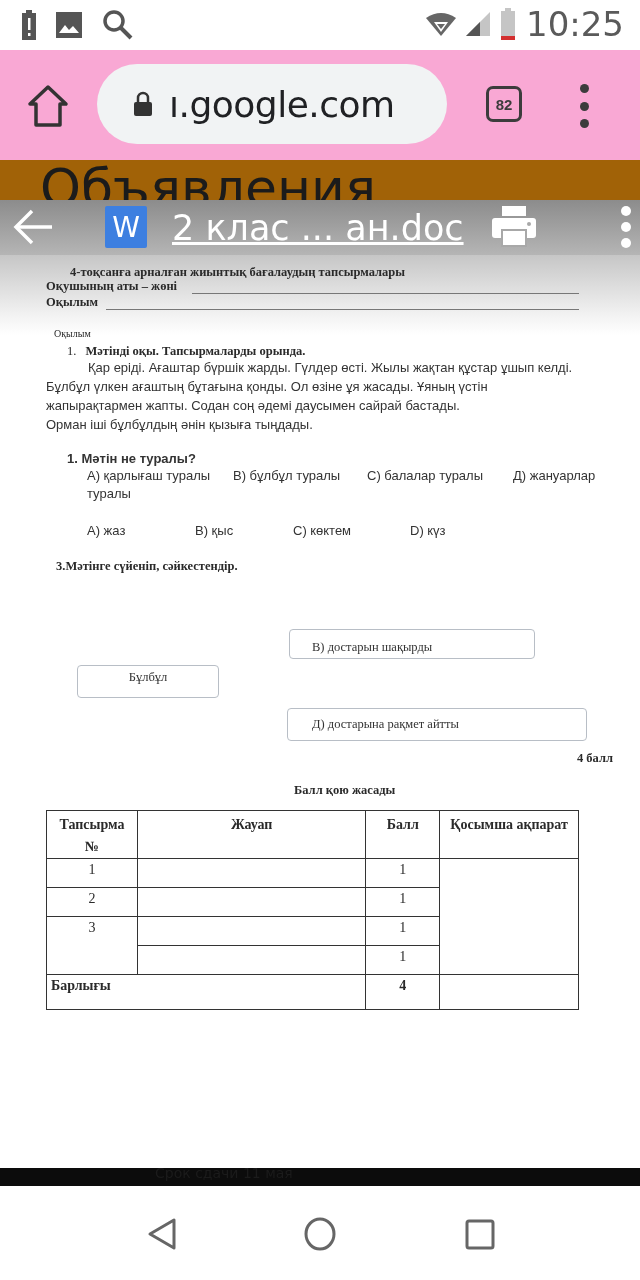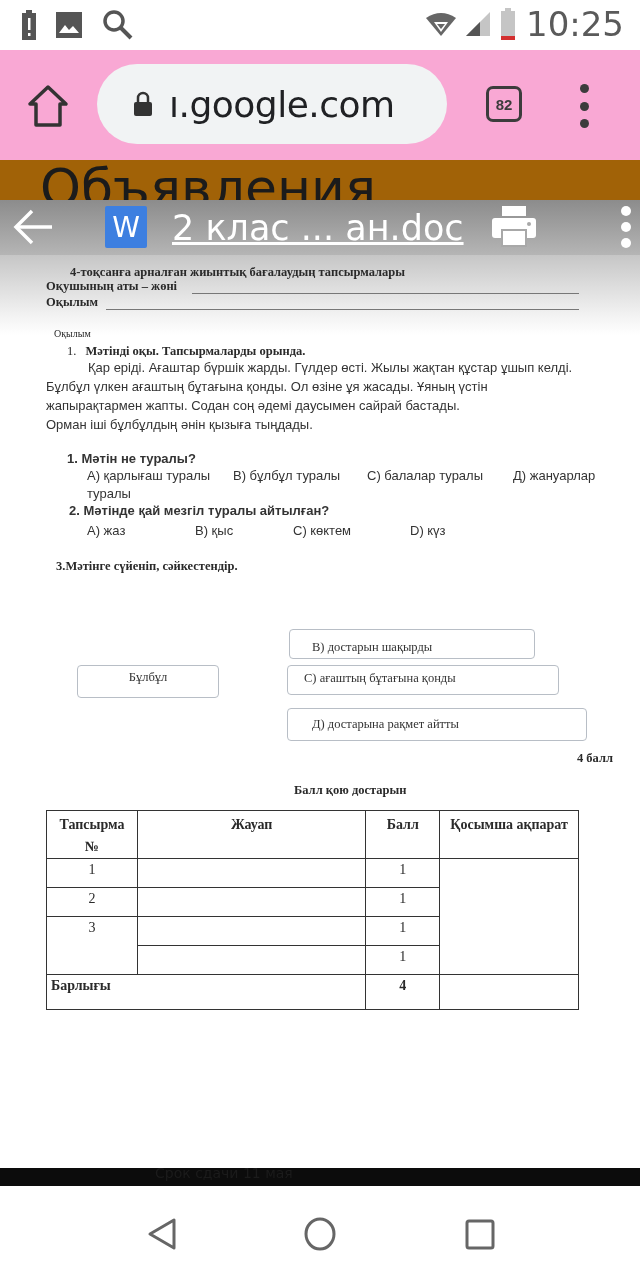--- a/index.html
+++ b/index.html
@@ -173,42 +173,38 @@
   <div class="abs sans para" style="left:46px; top:143px;">жапырақтармен жапты. Содан соң әдемі даусымен сайрай бастады.</div>
   <div class="abs sans para" style="left:46px; top:162px;">Орман іші бұлбұлдың әнін қызыға тыңдады.</div>
 
   <div class="abs sans q q-head" style="left:67px; top:196px;">1.  Мәтін не туралы?</div>
   <div class="abs sans q" style="left:87px; top:213px;">А) қарлығаш туралы</div>
   <div class="abs sans q" style="left:233px; top:213px;">В) бұлбұл туралы</div>
   <div class="abs sans q" style="left:367px; top:213px;">С) балалар туралы</div>
   <div class="abs sans q" style="left:513px; top:213px;">Д) жануарлар</div>
   <div class="abs sans q" style="left:87px; top:231px;">туралы</div>
 
-  <div class="abs sans q q-head" style="left:69px; top:248px;">2. Мәтінде қай мезгіл туралы айтылған?</div>
   <div class="abs sans q" style="left:87px; top:268px;">А) жаз</div>
   <div class="abs sans q" style="left:195px; top:268px;">В) қыс</div>
   <div class="abs sans q" style="left:293px; top:268px;">С) көктем</div>
   <div class="abs sans q" style="left:410px; top:268px;text-align:right;">D) күз</div>
 
   <div class="abs serif match-title">3.Мәтінге сүйеніп, сәйкестендір.</div>
   <div class="mbox serif" style="left:289px; top:374px; width:246px; height:30px; padding-left:22px; align-items:flex-end; padding-bottom:3px;">
       <span>В) достарын шақырды</span>
     </div>
   <div class="mbox serif" style="left:77px; top:410px; width:142px; height:33px; justify-content:center; padding-bottom:8px;">
       <span>Бұлбұл</span>
     </div>
-  <div class="mbox serif" style="left:287px; top:410px; width:272px; height:30px; padding-left:16px; align-items:flex-start; padding-top:5px;">
-      <span>С) ағаштың бұтағына қонды</span>
-    </div>
   <div class="mbox serif" style="left:287px; top:453px; width:300px; height:33px; padding-left:24px;">
       <span>Д) достарына рақмет айтты</span>
     </div>
 
   <div class="abs serif score-lbl">4 балл</div>
-  <div class="abs serif table-title">Балл қою достарын</div>
+  <div class="abs serif table-title">Балл қою жасады</div>
 
   <table class="score">
     <colgroup>
       <col style="width:91px">
         <col style="width:229px">
         <col style="width:74px">
         <col style="width:139px">
     </colgroup>
     <tbody>
         <tr>

